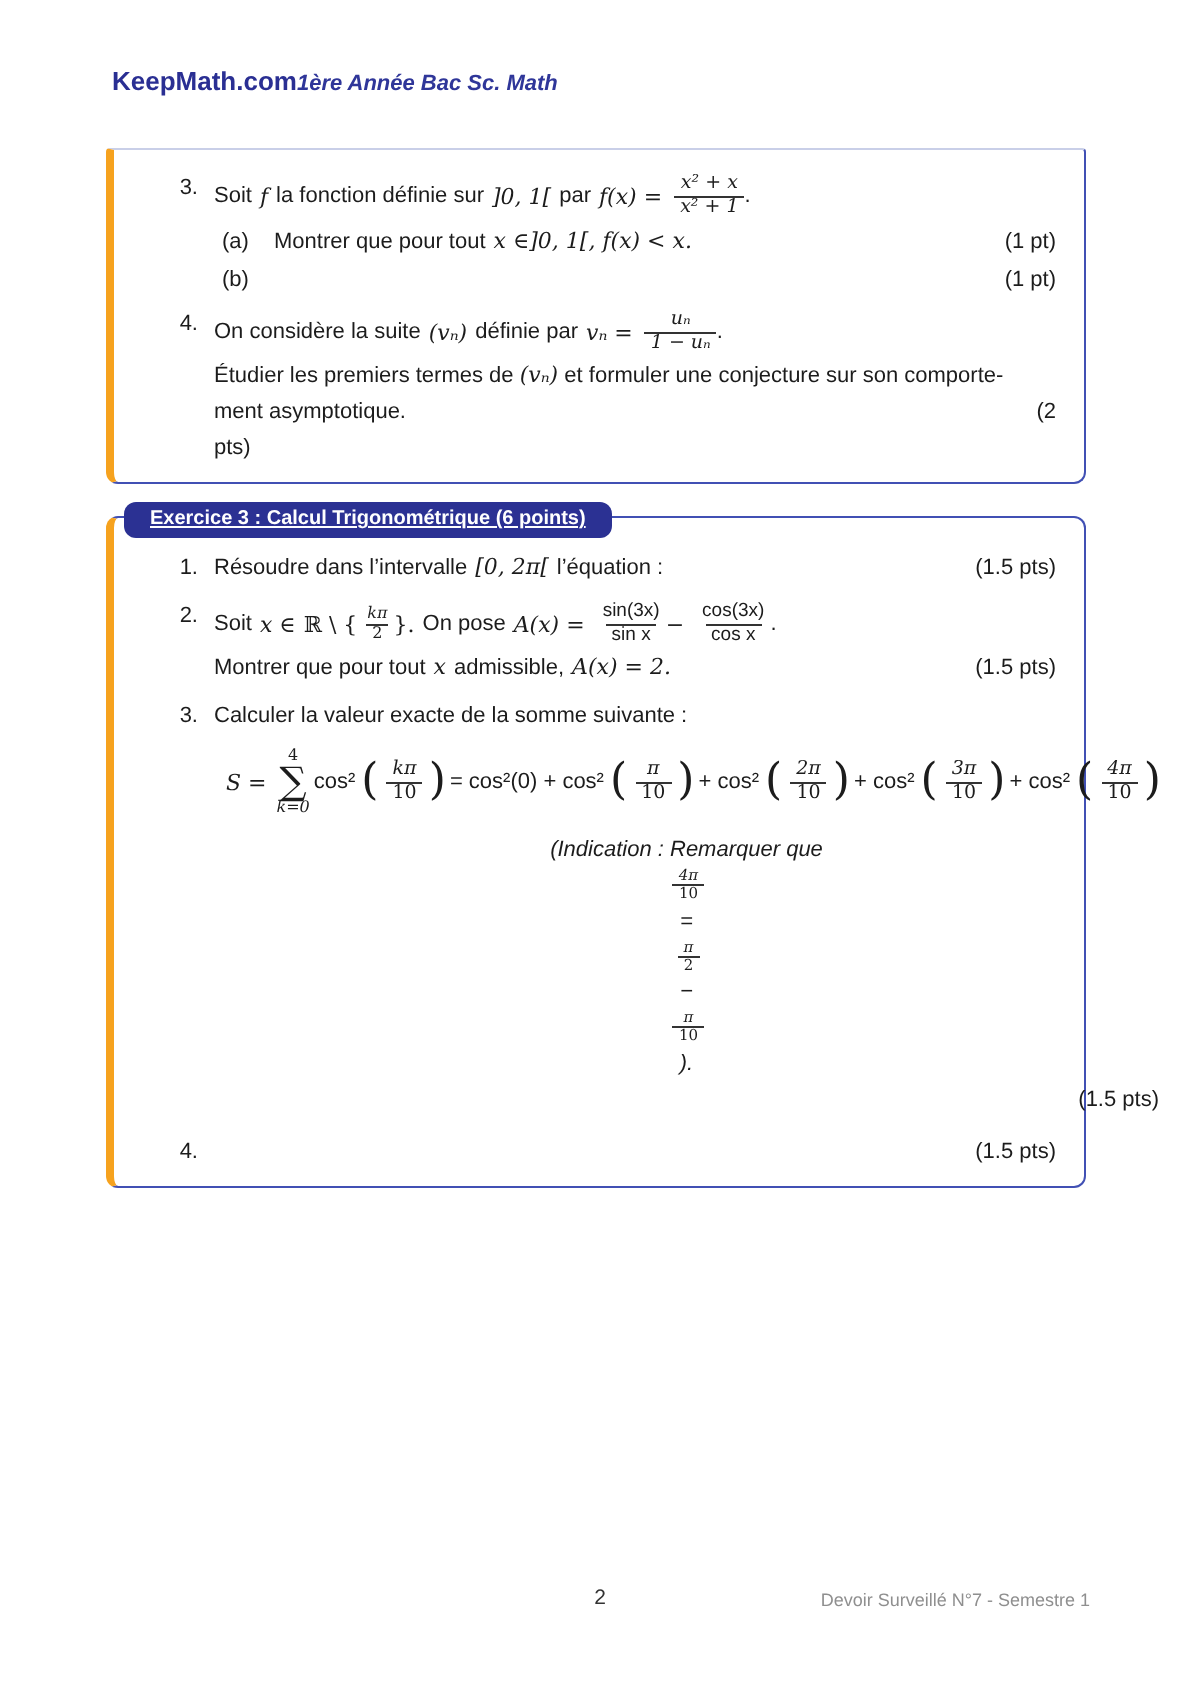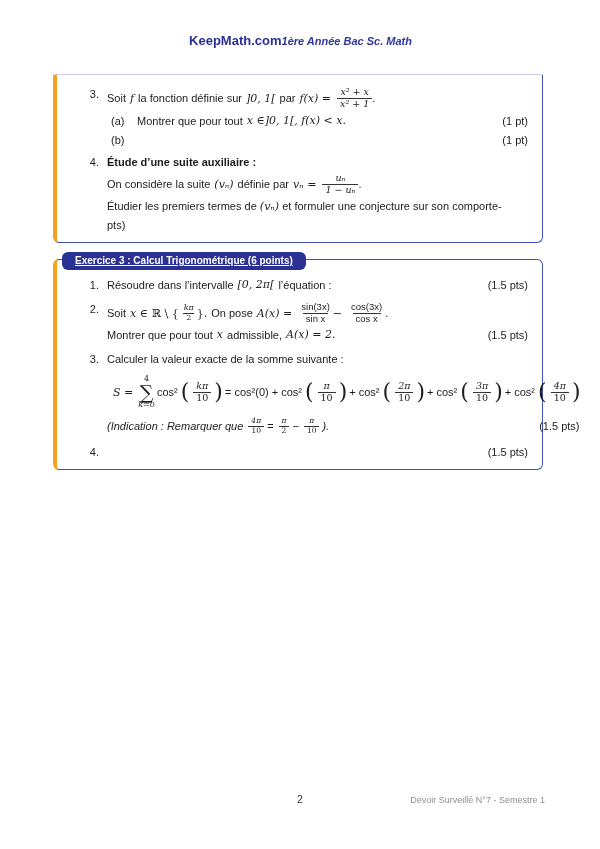--- a/index.html
+++ b/index.html
@@ -9,21 +9,21 @@
     width:600px; height:849px;
     margin:0 auto;
     background:#ffffff;
     font-family:"Liberation Sans", sans-serif;
     font-size:11px;
     color:#1c1c1c;
     overflow:hidden;
   }
   
   .header {
-    display:flex; justify-content:center; align-items:baseline;
+    display:flex; justify-content:flex-start; align-items:baseline;
     padding:33px 55px 0 56px;
   }
   .site { font-size:13px; font-weight:700; color:#2a2f93; }
   .course { font-size:11px; font-style:italic; font-weight:600; color:#2f3699; }
 
   
   .box {
     margin:0 57px 0 53px;
     border:1.6px solid #4150b4;
     border-left:4.5px solid #f6a21e;
@@ -78,21 +78,21 @@
   .frac-xs { font-size:7.5px; line-height:1.1; }
 
   .sum { display:inline-flex; flex-direction:column; align-items:center; line-height:1; margin:0 3px; }
   .sum .t { font-size:8px; font-family:"DejaVu Serif",serif; }
   .sum .s { font-size:19px; font-family:"DejaVu Serif",serif; line-height:0.95; }
   .sum .b { font-size:8px; font-family:"DejaVu Serif",serif; font-style:italic; }
   .bp { font-family:"DejaVu Serif",serif; font-size:22px; font-weight:300; line-height:0; margin:0 1px; }
 
   .sumrow { display:flex; align-items:center; margin:7px 0 3px 6px; white-space:nowrap; }
   .sumrow > * { margin-right:2px; }
-  .indrow { display:flex; align-items:center; margin-top:8px; font-style:italic; line-height:18px; }
+  .indrow { display:flex; align-items:center; margin-top:8px; font-style:italic; line-height:18px;flex-direction:column; }
   .indrow > span { margin-right:3px; }
 
   
   .copyright { position:absolute; top:757px; left:0; right:0; text-align:center; font-size:9.5px; color:#222; }
   .copyright .b { font-weight:700; }
   .pagenum { position:absolute; top:793px; left:0; right:0; text-align:center; font-size:10.5px; color:#333; }
   .docref { position:absolute; top:795px; right:55px; font-size:9px; color:#8f8f8f; }
 
   .gap6 { height:6px; } .gap4 { height:4px; } .gap8 { height:8px; }
 </style>
@@ -137,36 +137,39 @@
           <span class="pts">(1 pt)</span>
         </div>
       </div>
     </div>
 
     <div class="gap4"></div>
 
     <div class="item">
       <span class="no">4.</span>
       <div class="ibody">
-        <div class="line bold">Étude d’une suite auxiliaire :</div>
         <div class="mline">
           <span>On considère la suite</span>
           <span class="m">(vₙ)</span>
           <span>définie par</span>
           <span class="m">vₙ =</span>
           <span class="frac tight">
               <span class="num m">uₙ</span>
               <span class="den m">1 − uₙ</span>
             </span>
             <span>.</span>
         </div>
         <div class="line">
           <span>Étudier les premiers termes de</span>
           <span class="m">(vₙ)</span>
           <span>et formuler une conjecture sur son comporte-</span>
+        </div>
+        <div class="rowpts">
+          <span>ment asymptotique.</span>
+          <span class="pts">(2</span>
         </div>
         <div class="line">pts)</div>
       </div>
     </div>
   </div>
 
   <div class="badge-row">
     <span class="badge">Exercice 3 : Calcul Trigonométrique (6 points)</span>
   </div>
 

